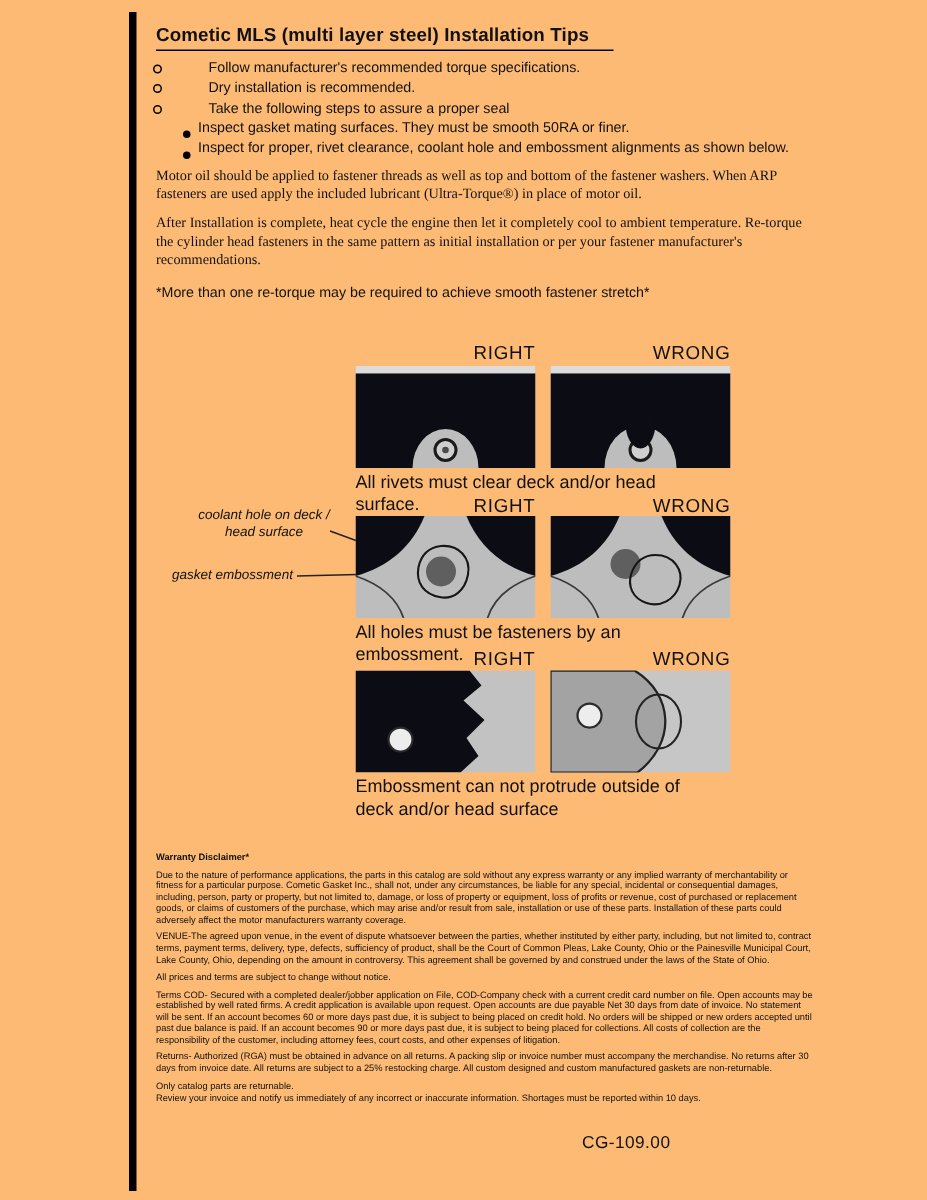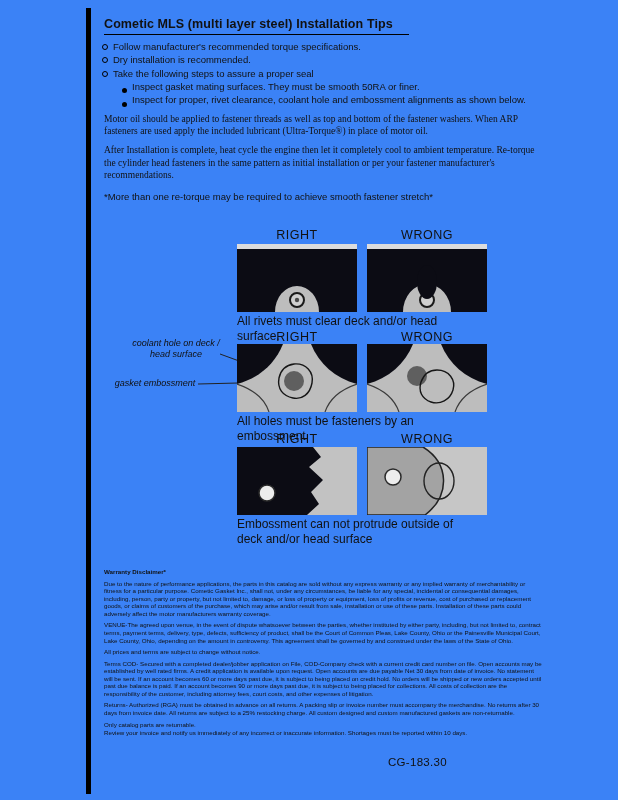--- a/index.html
+++ b/index.html
@@ -1,35 +1,35 @@
 <!DOCTYPE html>
 <html><head>
 <meta charset="utf-8">
 <style>
   html,body{margin:0;padding:0;background:#ffffff;}
-  .page{position:relative;width:618px;height:800px;background:#3b82f6;overflow:hidden;
+  .page{position:relative;width:618px;height:800px;background:#fdba74;overflow:hidden;
         font-family:"Liberation Sans", sans-serif;color:#111;}
   .left-rule{position:absolute;left:86px;top:8px;width:5px;height:786px;background:#000;}
 
   .content{position:absolute;left:96px;top:14px;width:454px;}
   .title{display:inline-block;margin-left:8px;font-size:12.5px;font-weight:bold;
          border-bottom:1.8px solid #000;padding:0 16px 3px 0;letter-spacing:.1px;}
   .bullets{margin-top:6px;}
   .brow{display:flex;align-items:flex-start;margin:1px 0;font-size:9.5px;line-height:1.3;}
-  .brow.l1{margin-left:6px;}
+  .brow.l1{margin-left:6px;gap:26px;}
   .brow.l2{margin-left:26px;align-items:flex-end;}
   .m1{flex:0 0 auto;width:4px;height:4px;border:1px solid #000;border-radius:50%;margin:3px 5px 0 0;}
   .m2{flex:0 0 auto;width:5px;height:5px;background:#000;border-radius:50%;margin:3px 5px 0 0;}
   .diesel-heading{margin:10px 0 0 8px;font-size:10.5px;font-weight:bold;}
   .para{margin:6px 0 0 8px;width:438px;font-size:9.5px;line-height:1.3;font-family:Liberation Serif, serif;}
   .para2{margin-top:7px;}
   .note{margin:10px 0 0 8px;font-size:9.5px;line-height:1.3;}
 
   .diagrams{position:absolute;left:104px;top:226px;width:420px;height:340px;}
-  .dlabel{position:absolute;width:120px;text-align:center;font-size:12.5px;letter-spacing:.5px;}
+  .dlabel{position:absolute;width:120px;text-align:right;font-size:12.5px;letter-spacing:.5px;}
   .panel{position:absolute;width:120px;height:68px;}
   .panel svg{display:block;width:120px;height:68px;}
   .caption{position:absolute;left:133px;font-size:12px;line-height:1.25;width:230px;}
   .callout{position:absolute;font-size:9px;line-height:1.2;text-align:center;font-style:italic;}
   .callout-lines{position:absolute;left:0;top:0;pointer-events:none;}
   .callout-lines line{stroke:#222;stroke-width:1;}
 
   .legal{position:absolute;left:104px;top:568px;width:438px;font-size:6.2px;line-height:1.22;}
   .legal-heading{font-weight:bold;margin:0 0 4px 0;}
   .legal p{margin:0 0 4px 0;}
@@ -153,14 +153,14 @@
     <div class="legal-heading">Warranty Disclaimer*</div>
     <p>Due to the nature of performance applications, the parts in this catalog are sold without any express warranty or any implied warranty of merchantability or fitness for a particular purpose.  Cometic Gasket Inc., shall not, under any circumstances, be liable for any special, incidental or consequential damages, including, person, party or property, but not limited to, damage, or loss of property or equipment, loss of profits or revenue, cost of purchased or replacement goods, or claims of customers of the purchase, which may arise and/or result from sale, installation or use of these parts.  Installation of these parts could adversely affect the motor manufacturers warranty coverage.</p>
     <p>VENUE-The agreed upon venue, in the event of dispute whatsoever between the parties, whether instituted by either party, including, but not limited to, contract terms, payment terms, delivery, type, defects, sufficiency of product, shall be the Court of Common Pleas, Lake County, Ohio or the Painesville Municipal Court, Lake County, Ohio, depending on the amount in controversy. This agreement shall be governed by and construed under the laws of the State of Ohio.</p>
     <p>All prices and terms are subject to change without notice.</p>
     <p>Terms COD- Secured with a completed dealer/jobber application on File, COD-Company check with a current credit card number on file.  Open accounts may be established by well rated firms.  A credit application is available upon request.  Open accounts are due payable Net 30 days from date of invoice.  No statement will be sent.  If an account becomes 60 or more days past due, it is subject to being placed on credit hold.  No orders will be shipped or new orders accepted until past due balance is paid.  If an account becomes 90 or more days past due, it is subject to being placed for collections.  All costs of collection are the responsibility of the customer, including attorney fees, court costs, and other expenses of litigation.</p>
     <p>Returns- Authorized (RGA) must be obtained in advance on all returns.  A packing slip or invoice number must accompany the merchandise.  No returns after 30 days from invoice date.  All returns are subject to a 25% restocking charge.  All custom designed and custom manufactured gaskets are non-returnable.</p>
     <p style="margin-bottom:1px;">Only catalog parts are returnable.</p>
     <p>Review your invoice and notify us immediately of any incorrect or inaccurate information.  Shortages must be reported within 10 days.</p>
   </div>
 
-  <div class="footer-code">CG-183.30</div>
+  <div class="footer-code">CG-109.00</div>
 </div>
 
 </body></html>

